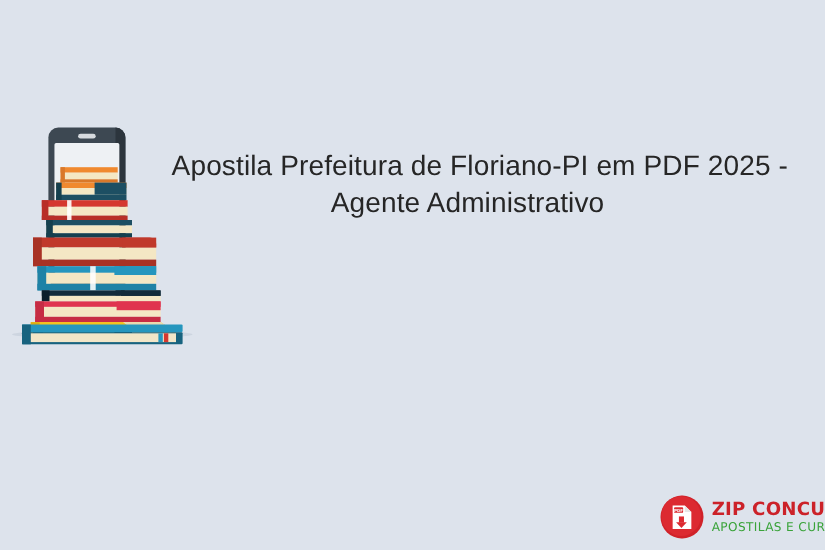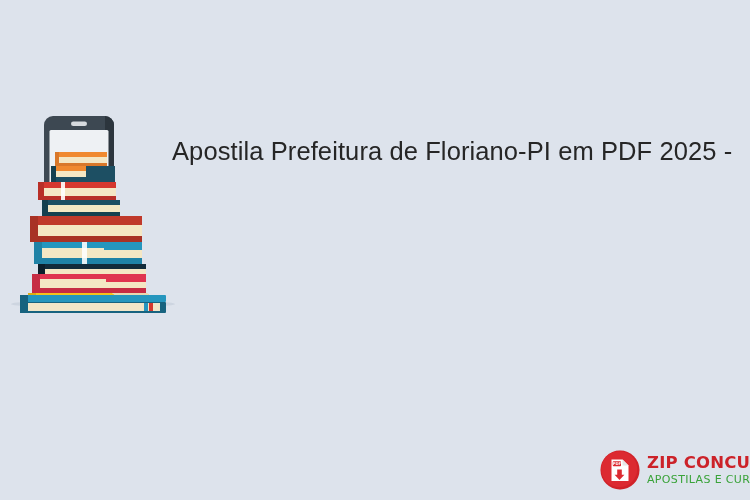--- a/index.html
+++ b/index.html
@@ -30,21 +30,21 @@
   }
   .illustration svg {
     display: block;
     width: 170px;
     height: 205px;
   }
 
   
   .title-block {
     position: absolute;
-    left: 172px;
+    left: 156px;
     top: 134px;
     width: 538px;
     text-align: center;
   }
   .title-line {
     font-family: "Liberation Sans", sans-serif;
     font-size: 25.5px;
     line-height: 34px;
     color: #262626;
     letter-spacing: 0.1px;
@@ -190,20 +190,21 @@
         <rect x="12" y="183" width="8" height="18" fill="#17637f"></rect>
         <rect x="136" y="191" width="4" height="8" fill="#2596be"></rect>
         <rect x="141" y="191" width="4" height="8" fill="#d5382f"></rect>
       </g>
 
     </svg>
   </div>
 
   <div class="title-block">
     <div class="title-line">Apostila Prefeitura de Floriano-PI em PDF 2025 -</div>
+    <div class="title-line">Agente Administrativo</div>
   </div>
 
   <div class="logo">
     <div class="logo-mark">
       <svg width="40" height="40" viewBox="0 0 40 40" xmlns="http://www.w3.org/2000/svg">
         <circle cx="20" cy="20" r="19.5" fill="#d6242b"></circle>
         <circle cx="20" cy="20" r="19.5" fill="#b81c23" opacity="0.18"></circle>
         <circle cx="19.2" cy="19.2" r="18" fill="#dc2a31"></circle>
 
         <path d="M11.5 9.5h11l6 6v15.5h-17z" fill="#ffffff"></path>

